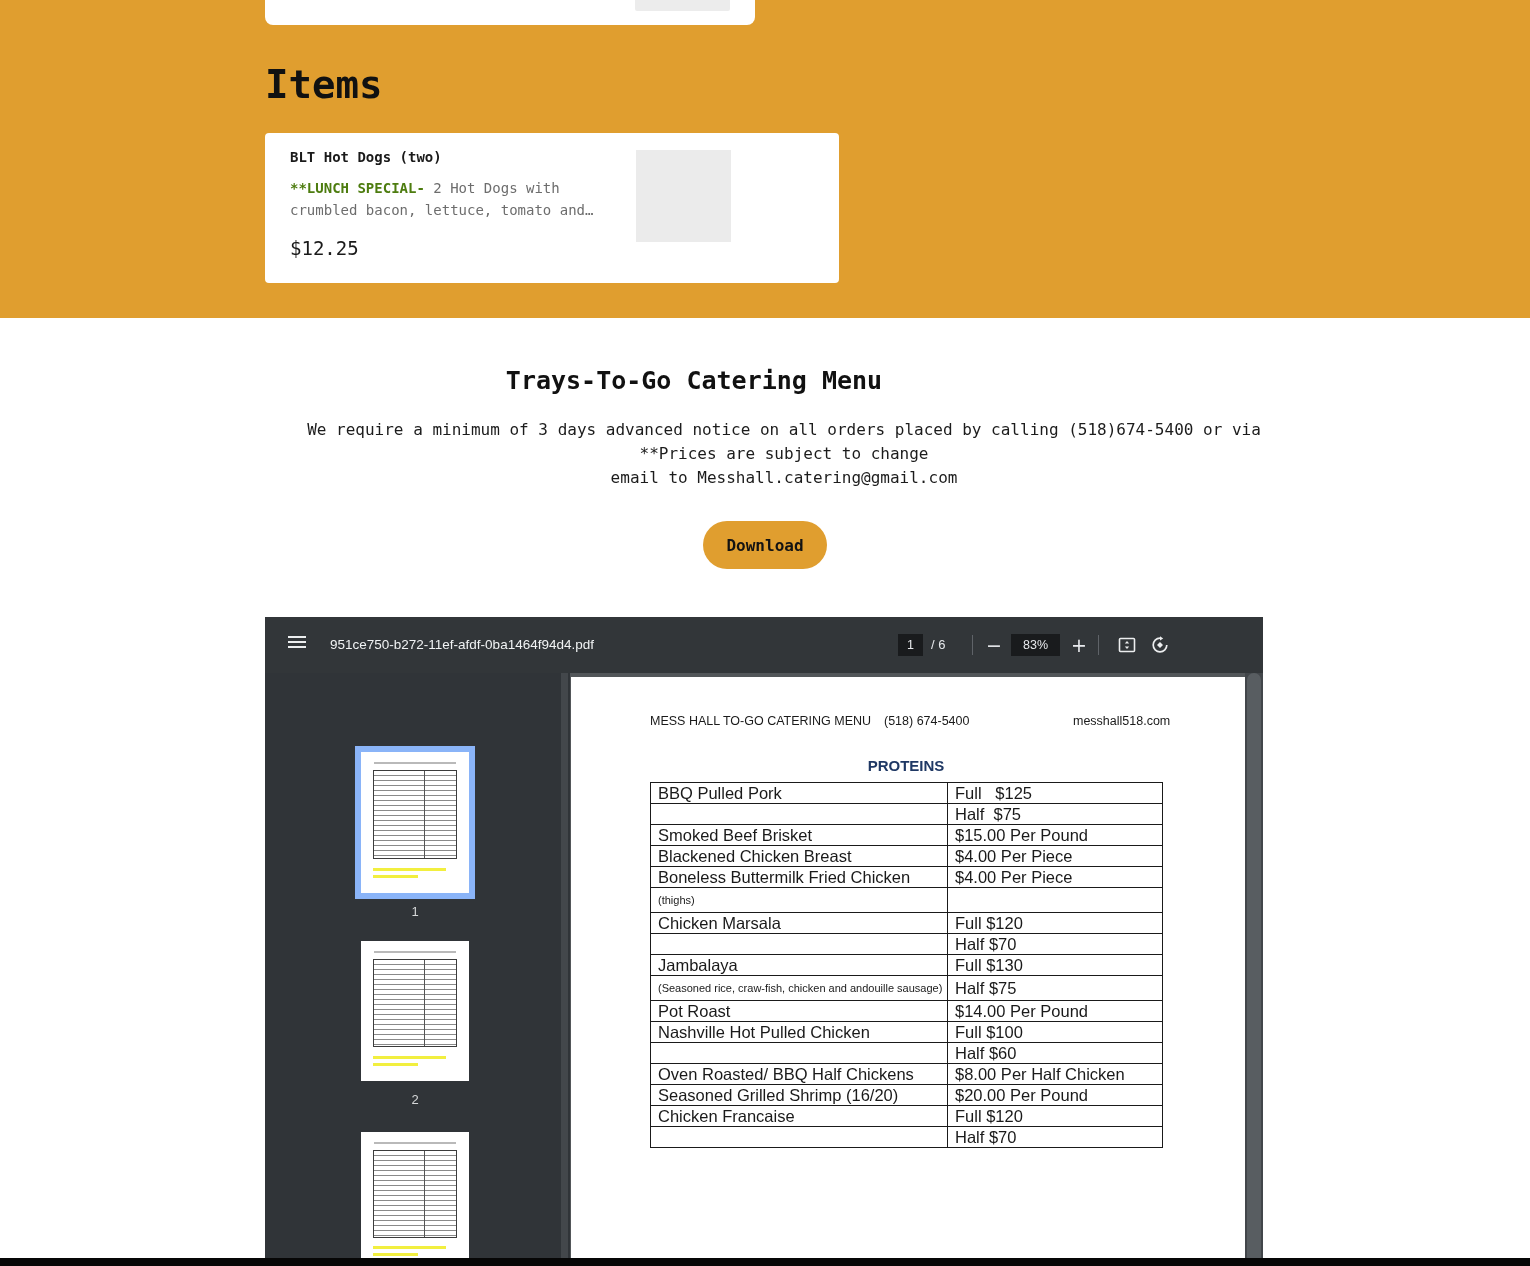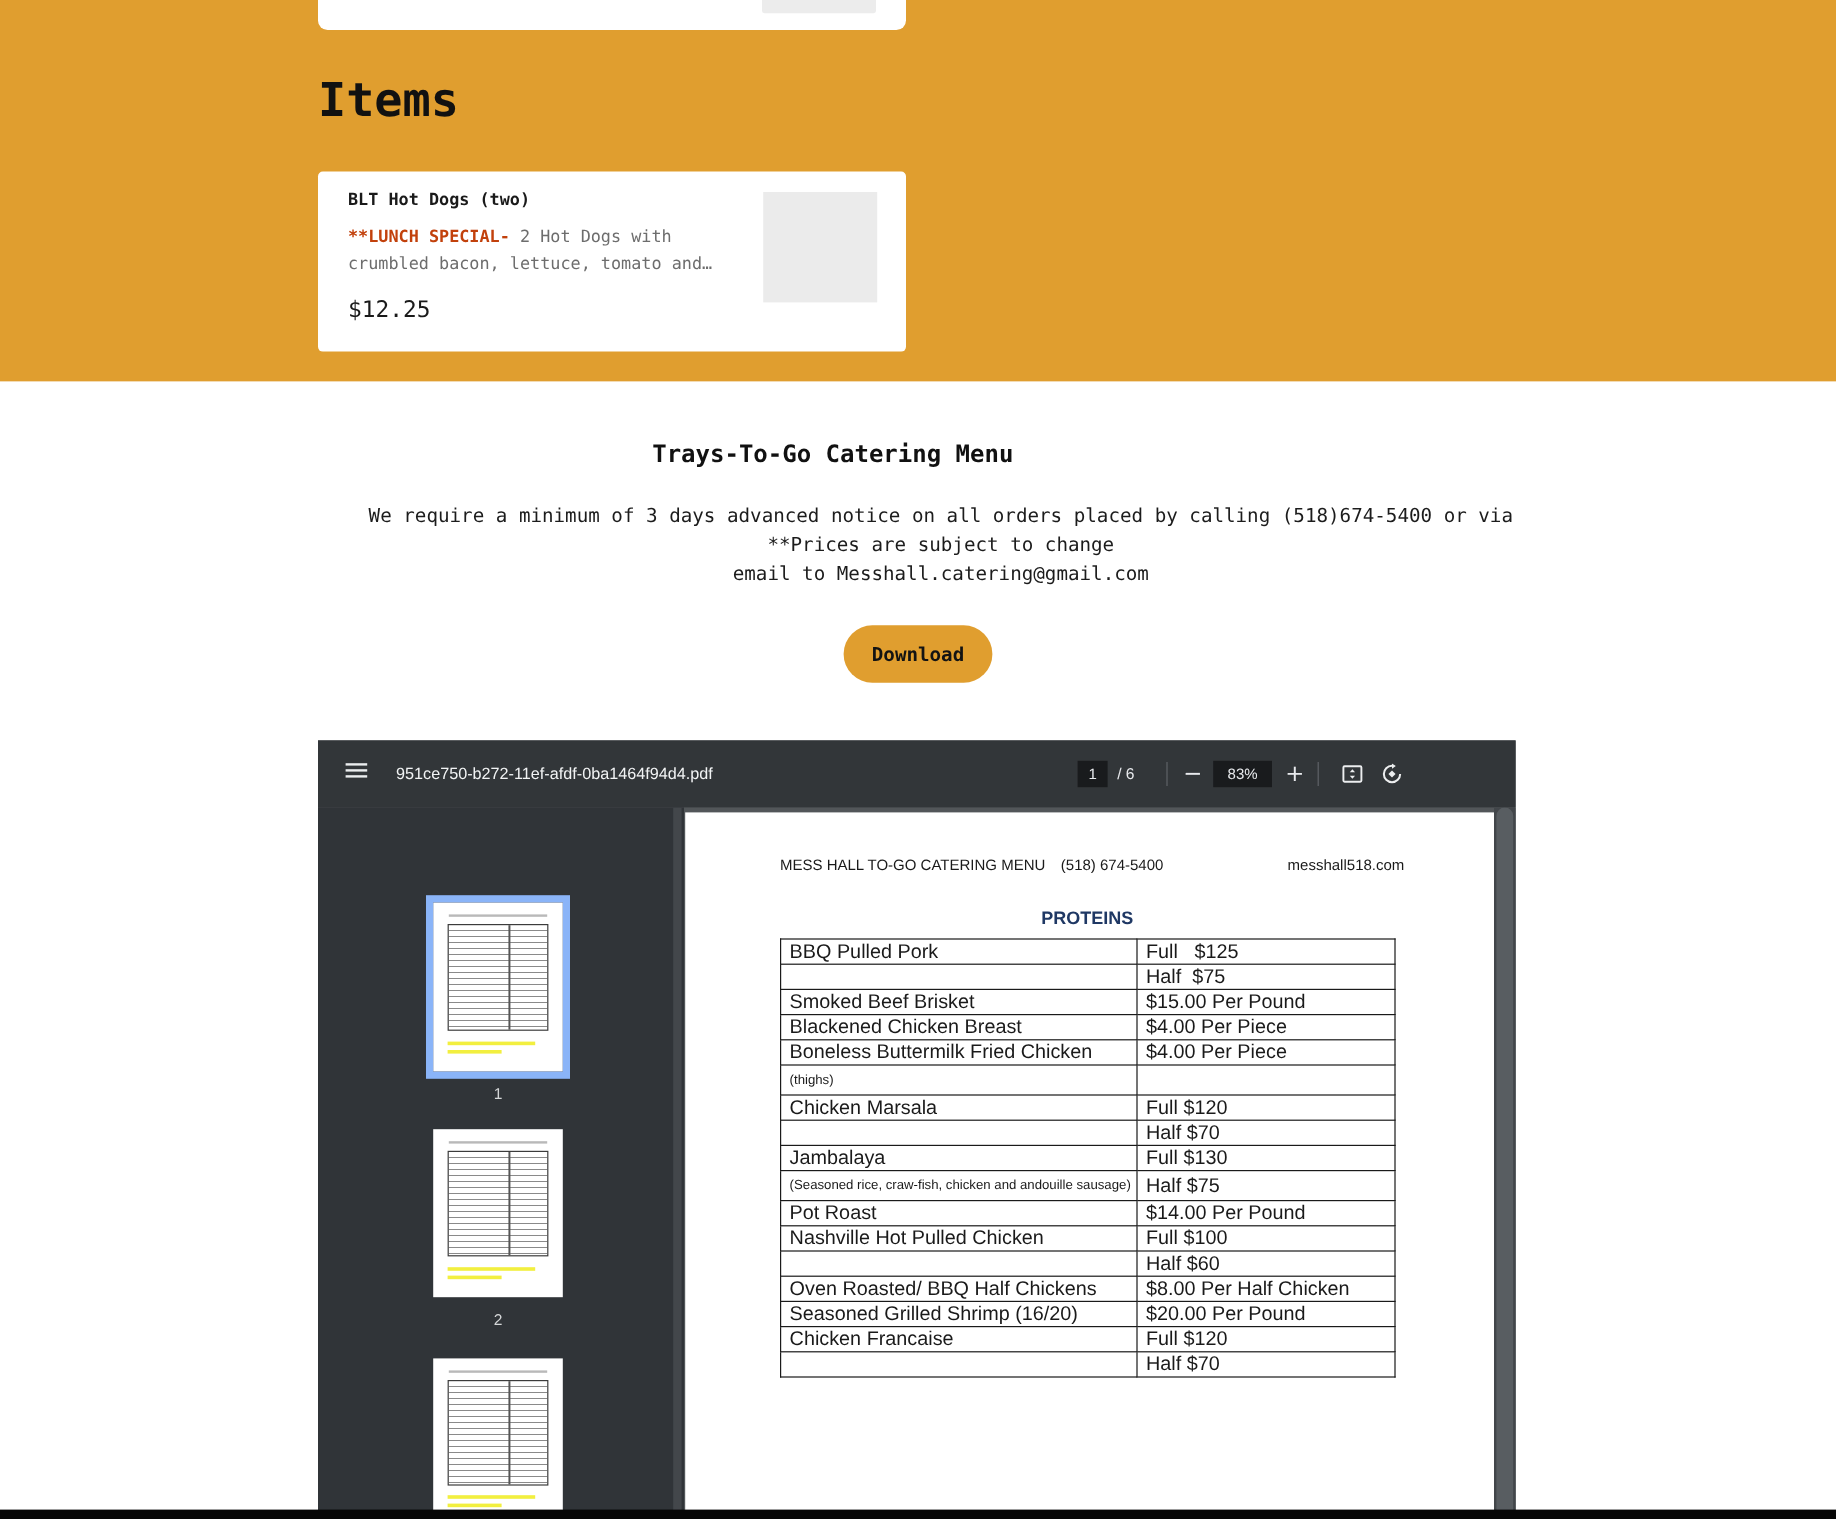--- a/index.html
+++ b/index.html
@@ -7,33 +7,33 @@
               font-family:"DejaVu Sans Mono", monospace; }
 
   
   #hero { position:absolute; left:0; top:0; width:1530px; height:318px; background:#E09E2F; }
   #top-card { position:absolute; left:265px; top:0; width:490px; height:25px;
               background:#ffffff; border-radius:0 0 8px 8px; }
   #top-card .img-ph { position:absolute; left:370px; top:0; width:95px; height:11px;
                       background:#ECECEC; border-radius:0 0 2px 2px; }
   #items-heading { position:absolute; left:265px; top:62px; font-size:39px; font-weight:bold;
                    color:#111111; letter-spacing:0px; }
-  #blt-card { position:absolute; left:265px; top:143px; width:490px; height:150px;
+  #blt-card { position:absolute; left:265px; top:133px; width:574px; height:150px;
               background:#ffffff; border-radius:4px; }
   #blt-card .title { position:absolute; left:25px; top:16px; font-size:14px; font-weight:bold; color:#1a1a1a; }
   #blt-card .desc { position:absolute; left:25px; top:44px; width:330px; font-size:14px;
                     line-height:22px; color:#6d6d6d; white-space:pre-wrap; }
-  #blt-card .desc b { color:#c2410c; }
+  #blt-card .desc b { color:#4d7c0f; }
   #blt-card .price { position:absolute; left:25px; top:104px; font-size:19px; color:#1a1a1a; }
   #blt-card .img-ph { position:absolute; left:371px; top:17px; width:95px; height:92px; background:#EBEBEB; }
 
   
   #catering { position:absolute; left:0; top:318px; width:1530px; height:299px; background:#ffffff; }
   #catering .title { position:absolute; left:0; top:366px; width:1388px; text-align:center;
-                     font-size:20px; font-weight:bold; color:#111111; }
+                     font-size:25px; font-weight:bold; color:#111111; }
   #catering .para { position:absolute; left:0; top:418px; width:1530px; text-align:center;
                     font-size:16px; line-height:24px; color:#1c1c1c;padding-left:38px; }
   #download-btn { position:absolute; left:703px; top:521px; width:124px; height:48px;
                   background:#E09E2F; border:none; border-radius:26px; cursor:pointer;
                   font-family:"DejaVu Sans Mono", monospace; font-weight:bold; font-size:16px; color:#131313; }
   
   #catering .title { top:48px; }
   #catering .para  { top:100px; }
   #download-btn    { top:203px; }
 

